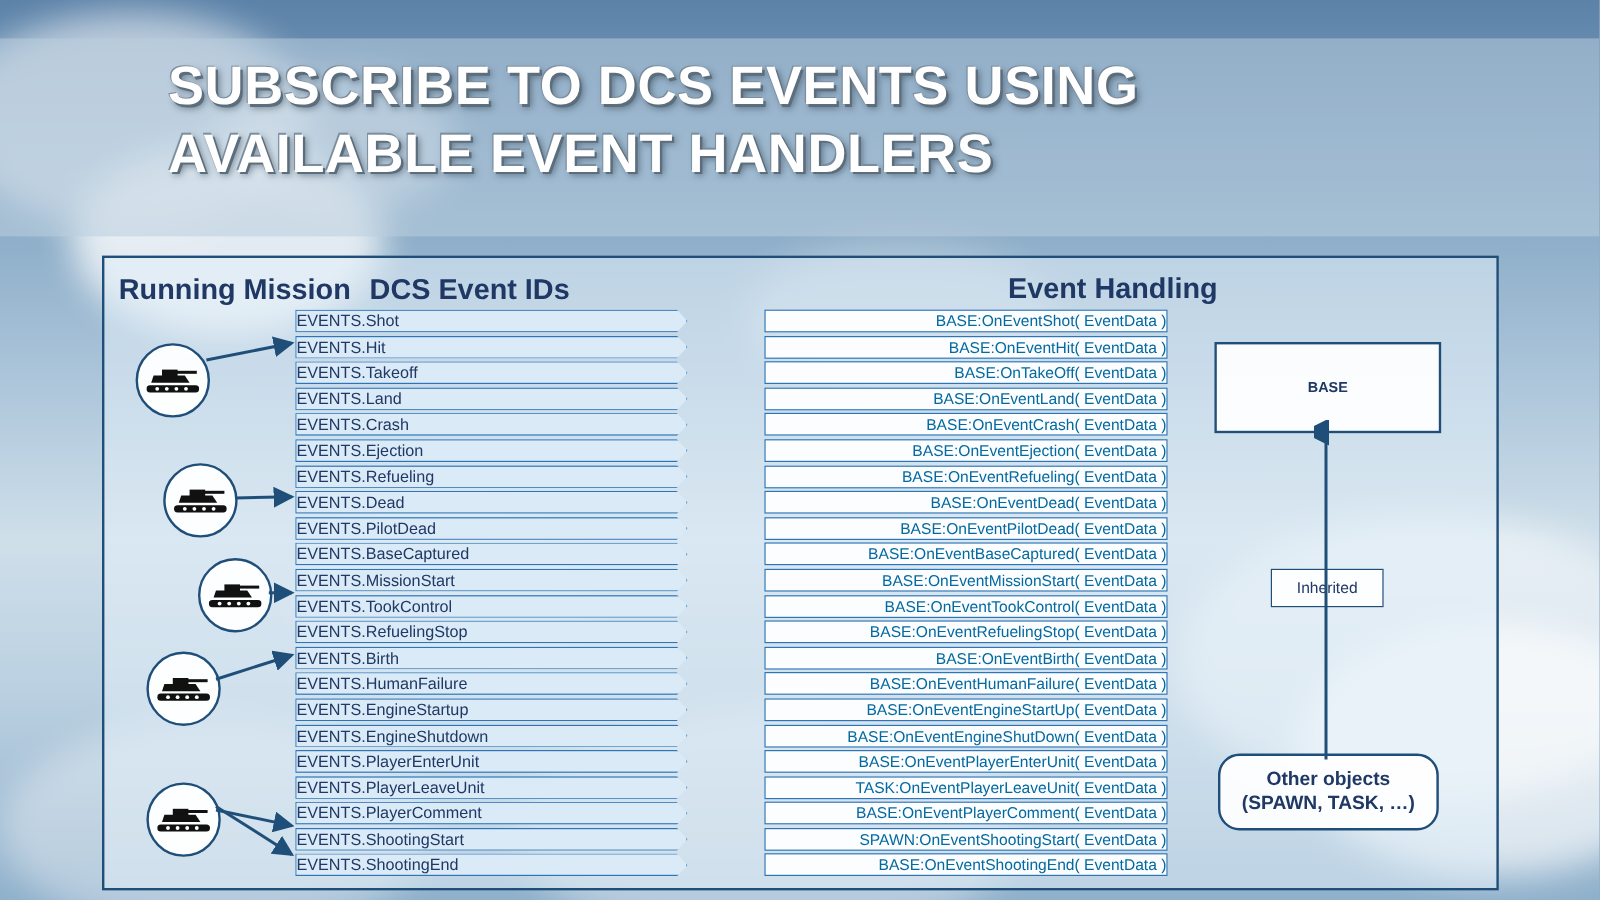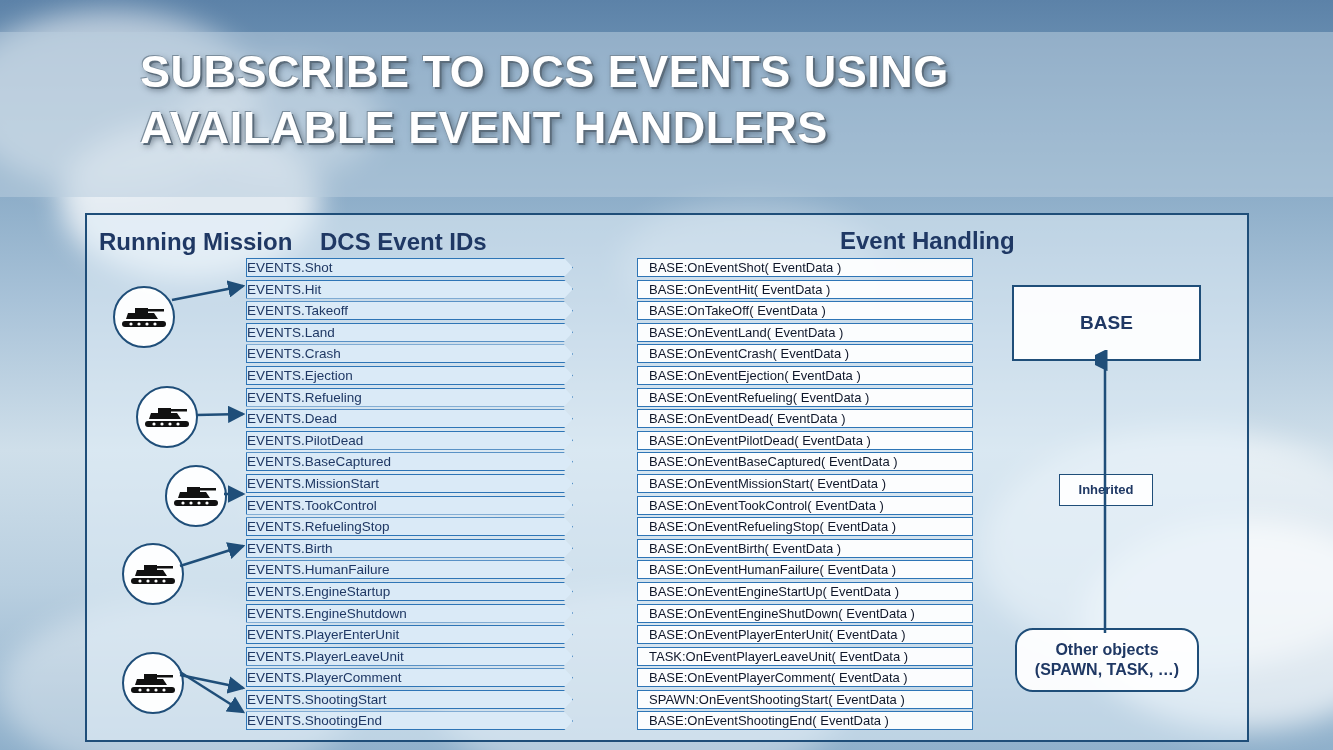--- a/index.html
+++ b/index.html
@@ -79,21 +79,21 @@
   }
 
   .col-head {
     position: absolute;
     font-size: 24px;
     font-weight: bold;
     color: #1f3864;
     white-space: nowrap;
   }
   #head-running { left: 99px; top: 228px; }
-  #head-eventids { left: 320px; top: 228px; }
+  #head-eventids { left: 308px; top: 228px; }
   #head-handling { left: 840px; top: 227px; }
 
   
   #eventid-col {
     position: absolute;
     left: 246px;
     top: 258px;
     width: 334px;
   }
   .evt {
@@ -116,52 +116,53 @@
     position: absolute;
     left: 637px;
     top: 258px;
     width: 336px;
   }
   .hnd {
     height: 19px;
     margin-bottom: 2.6px;
     background: rgba(255,255,255,0.92);
     border: 1px solid #2e75b6;
-    color: #0f172a;
+    color: #0369a1;
     font-size: 13px;
     line-height: 17px;
     padding-left: 11px;
     box-sizing: border-box;
     white-space: nowrap;
     overflow: hidden;
+    text-align: right;
   }
 
   
   .classbox {
     position: absolute;
     background: rgba(255,255,255,0.92);
     border: 2px solid #1f4e79;
     color: #1f3864;
     text-align: center;
-    font-size: 19px;
+    font-size: 12px;
     font-weight: bold;
     display: flex;
     align-items: center;
     justify-content: center;
     line-height: 1.25;
     white-space: pre-line;
   }
   #box-base { left: 1012px; top: 285px; width: 185px; height: 72px; }
   #box-other { left: 1015px; top: 628px; width: 180px; height: 60px; font-size: 16px; border-radius: 18px; }
   #box-inherited {
     left: 1059px; top: 474px; width: 92px; height: 30px;
     background: rgba(255,255,255,0.92);
     border: 1px solid #1f4e79;
     font-size: 13px;
-    font-weight: bold;
+    font-weight: normal;
   }
 
   #inherit-arrow {
     position: absolute;
     left: 1095px;
     top: 350px;
     width: 20px;
     height: 285px;
   }
 

